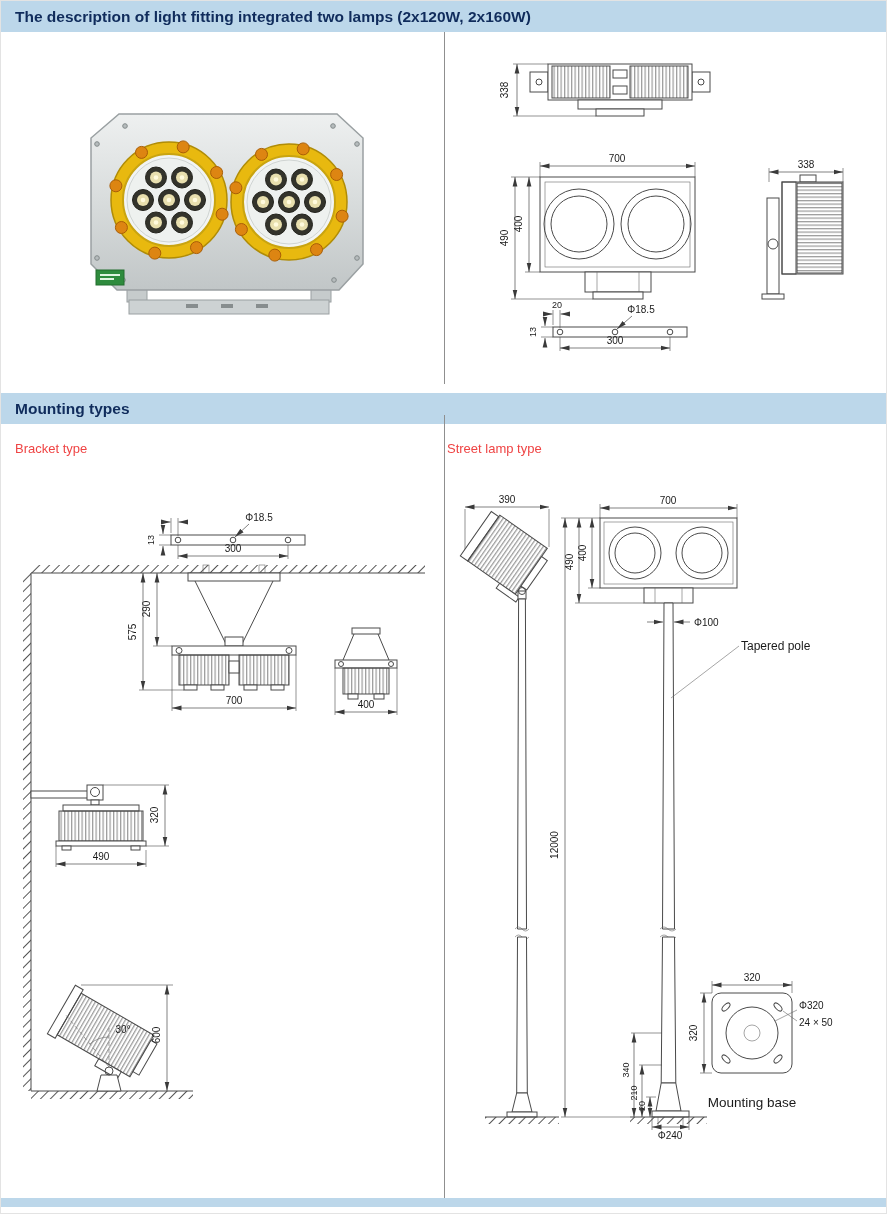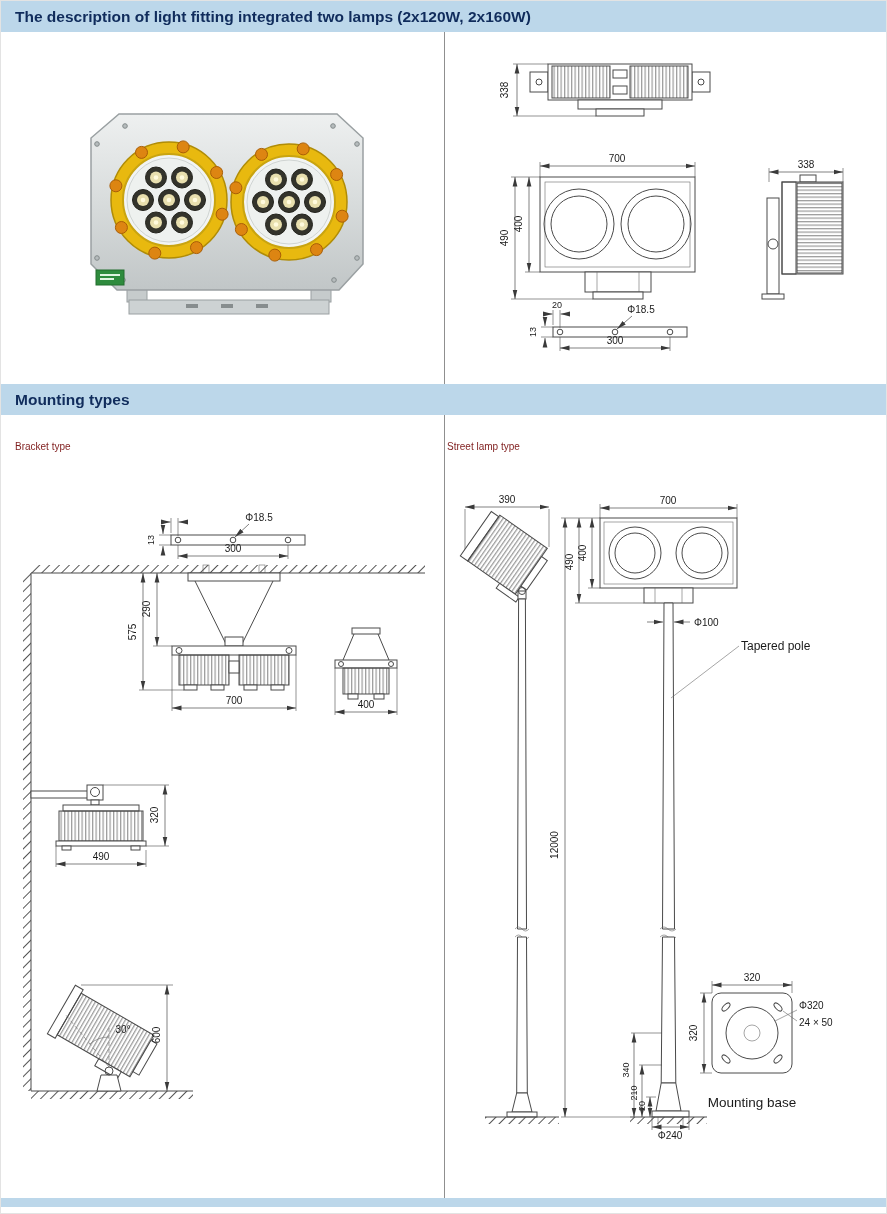--- a/index.html
+++ b/index.html
@@ -1,23 +1,23 @@
 <!DOCTYPE html>
 <html><head>
 <meta charset="utf-8">
 <style>
   * { margin:0; padding:0; box-sizing:border-box; }
   body { background:#ffffff; font-family:"Liberation Sans", sans-serif; }
   .page { position:relative; width:887px; height:1214px; background:#fff; border:1px solid #e3e3e3; overflow:hidden; }
   .hbar { position:absolute; left:0; width:887px; background:#bcd7ea; color:#102c5c; font-weight:bold;
           display:flex; align-items:center; padding-left:14px; font-size:15.5px; }
   .hbar.h1 { top:0; height:31px; }
-  .hbar.h2 { top:383px; height:31px; }
+  .hbar.h2 { top:392px; height:31px; }
   .vdiv { position:absolute; width:1px; background:#8f8f8f; }
-  .col-label { position:absolute; font-size:10px; color:#7f1d1d; }
+  .col-label { position:absolute; font-size:13px; color:#ef4444; }
   .bottom-bar { position:absolute; left:0; top:1197px; width:887px; height:9px; background:#bcd7ea; }
   svg { position:absolute; overflow:visible; }
   .ln    { fill:none; stroke:#4a4a4a; stroke-width:1; }
   .lnw   { fill:#ffffff; stroke:#4a4a4a; stroke-width:1; }
   .lnthin{ fill:none; stroke:#6a6a6a; stroke-width:0.6; }
   .dash  { fill:none; stroke:#6a6a6a; stroke-width:0.6; stroke-dasharray:4 3; }
   .dim   { fill:none; stroke:#4a4a4a; stroke-width:0.7; }
   .ext   { fill:none; stroke:#4a4a4a; stroke-width:0.6; }
   text.dtx { font-family:"Liberation Sans", sans-serif; font-size:10px; fill:#1a1a1a; }
   text.sm  { font-size:9px; }

